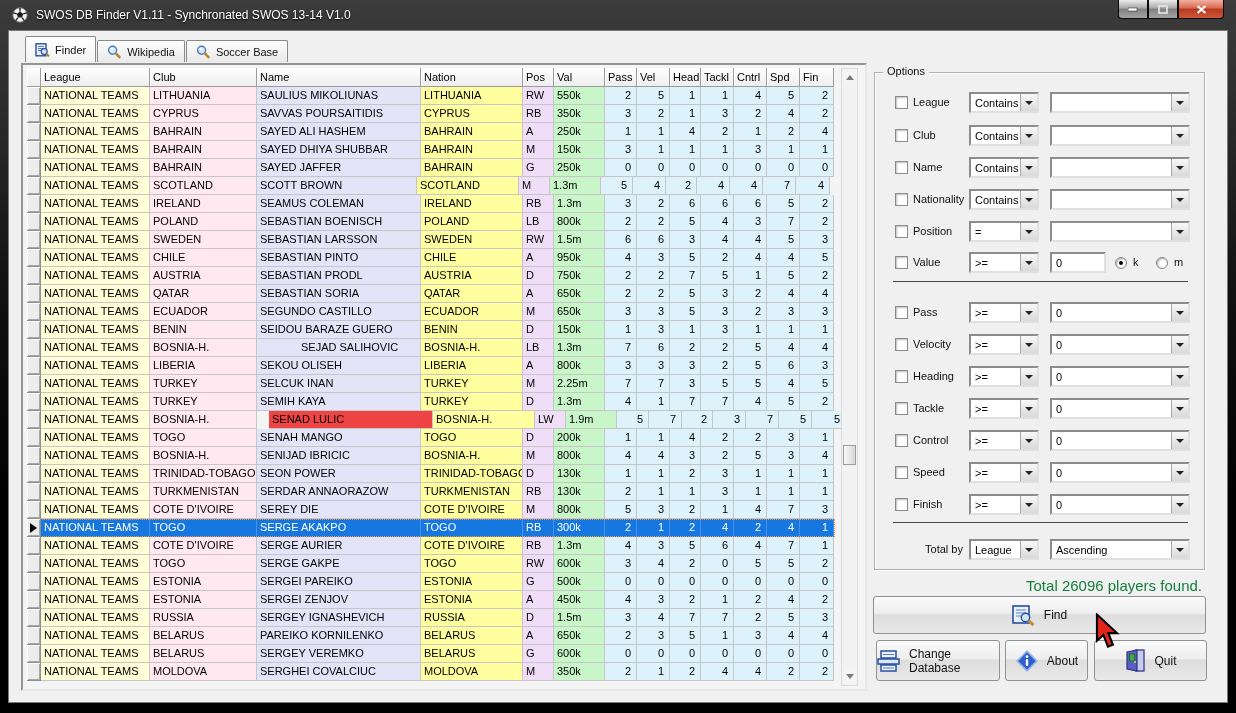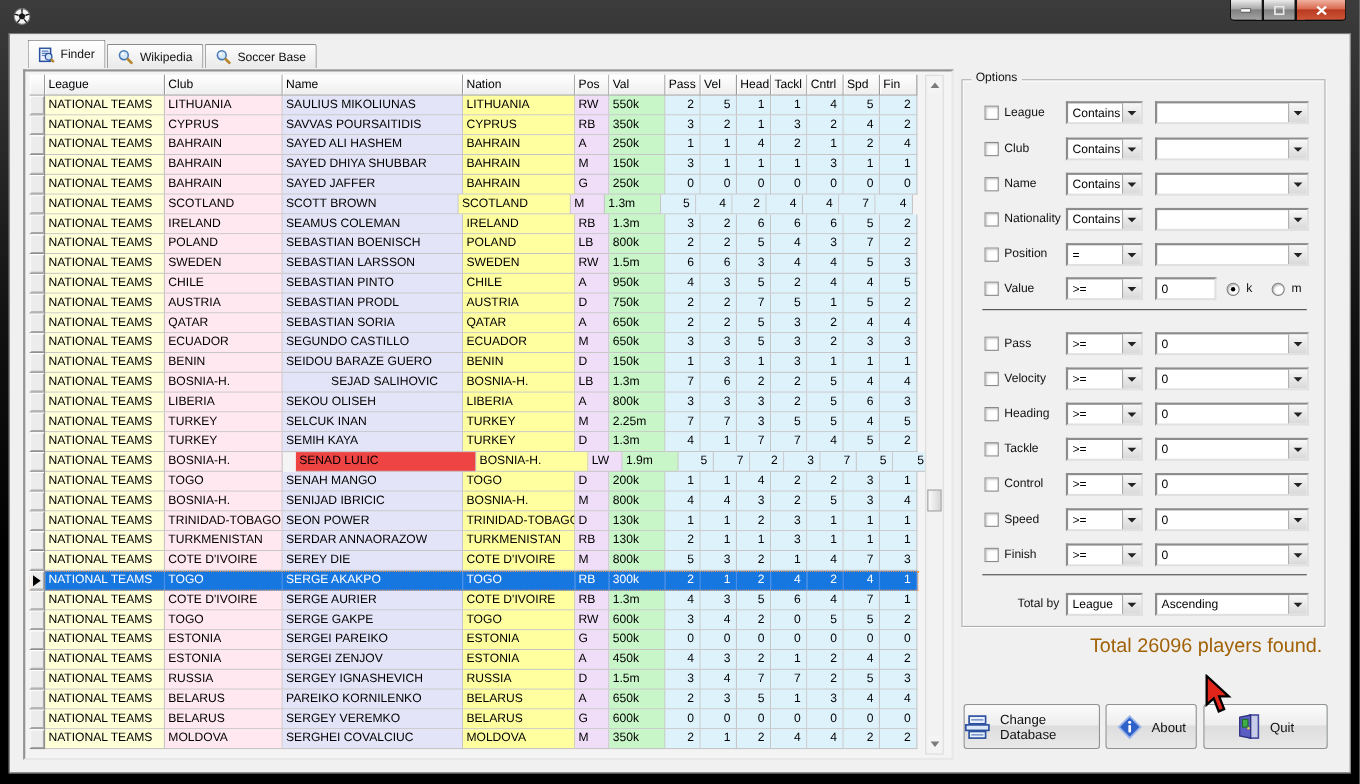--- a/index.html
+++ b/index.html
@@ -45,41 +45,42 @@
   .combo { position:absolute; top:0; height:21px; background:#fff; border:2px inset #e0e0e0; display:flex; align-items:center; }
   .combo .txt { flex:1; padding-left:4px; font-size:11px; overflow:hidden; white-space:nowrap; }
   .arrow-btn { flex:0 0 17px; height:100%; background:linear-gradient(#f8f8f8,#d9d9d9); border-left:1px solid #a8a8a8; display:flex; align-items:center; justify-content:center; }
   .arrow-dn { width:0; height:0; border-left:4px solid transparent; border-right:4px solid transparent; border-top:4px solid #222; }
   .tin { position:absolute; top:0; height:21px; background:#fff; border:2px inset #e0e0e0; font-size:11px; padding-left:4px; font-family:"Liberation Sans",sans-serif; }
   .radio { position:absolute; top:5px; width:12px; height:12px; border-radius:50%; background:#fff; border:1px solid #808080; box-shadow:inset 1px 1px 2px rgba(0,0,0,.3); }
   .radio.on::after { content:""; position:absolute; left:3px; top:3px; width:4px; height:4px; border-radius:50%; background:#000; }
   .sep { position:absolute; left:18px; width:295px; height:1px; background:#4a4a4a; }
   .sort-lbl { left:20px; width:68px; text-align:right; }
   
-  .status { position:absolute; top:546px; right:25px; font-size:18px; color:#a16207; }
+  .status { position:absolute; top:546px; right:25px; font-size:15px; color:#15803d; }
   .btn { position:absolute; background:linear-gradient(#fbfbfb,#eeeeee 45%,#dddddd 50%,#e9e9e9); border:1px solid #8f9294; border-radius:3px; display:flex; align-items:center; justify-content:center; gap:8px; font-size:12px; color:#111; cursor:default; }
   .btn-find { left:864px; top:565px; width:333px; height:38px; }
   .btn-cdb { left:867px; top:609px; width:124px; height:41px; }
   .btn-about { left:996px; top:609px; width:83px; height:41px; }
   .btn-quit { left:1085px; top:609px; width:113px; height:41px; }
   .cursor { position:absolute; left:1085px; top:582px; z-index:9; }
   .icon { display:inline-flex; }
 </style>
 </head>
 <body>
 
 <div class="window">
   <div class="titlebar">
     <span class="icon">
       <svg width="16" height="16" viewBox="0 0 16 16">
           <circle cx="8" cy="8" r="7.2" fill="#f4f4f4" stroke="#777"></circle>
           <polygon points="8,4.6 11.2,6.9 10,10.6 6,10.6 4.8,6.9" fill="#1b1b1b"></polygon>
           <path d="M8 4.6 L8 1 M11.2 6.9 L14.8 5.8 M10 10.6 L12.3 13.6 M6 10.6 L3.7 13.6 M4.8 6.9 L1.2 5.8" stroke="#1b1b1b" stroke-width="1.3" fill="none"></path>
         </svg>
     </span>
+    <span class="ttl">SWOS DB Finder V1.11 - Synchronated SWOS 13-14 V1.0</span>
     <div class="win-btns">
       <div class="win-btn first">
           <svg width="10" height="6" viewBox="0 0 10 6">
             <rect x="0" y="2" width="9" height="3" fill="#fff" stroke="#333" stroke-width=".6"></rect>
           </svg>
         </div>
       <div class="win-btn">
           <svg width="10" height="9" viewBox="0 0 10 9">
             <rect x="1" y="1" width="8" height="7" fill="none" stroke="#e8e8e8" stroke-width="1.6"></rect>
           </svg>
@@ -917,20 +918,31 @@
           <span class="txt">Ascending</span>
           <span class="arrow-btn">
               <span class="arrow-dn"></span>
             </span>
         </span>
       </div>
     </div>
 
     <div class="status">Total 26096 players found.</div>
 
+    <div class="btn btn-find">
+      <span class="icon">
+        <svg width="24" height="21" viewBox="0 0 24 21">
+            <rect x="1" y="1" width="16" height="17" fill="#eaf1fb" stroke="#2a4f9e" stroke-width="1.6"></rect>
+            <path d="M4 5 h10 M4 8 h10 M4 11 h7" stroke="#5a7fbf" stroke-width="1.2"></path>
+            <circle cx="13.5" cy="12.5" r="4.2" fill="#cfe6f8" stroke="#2a4f9e" stroke-width="1.4"></circle>
+            <path d="M16.6 15.6 L21.5 20.2" stroke="#c89030" stroke-width="3"></path>
+          </svg>
+      </span>
+      <span>Find</span>
+    </div>
 
     <span class="cursor">
       <svg width="26" height="36" viewBox="0 0 13 19">
           <path d="M1.2 0.8 L1.2 14.6 L4.6 11.6 L7.0 17.8 L9.6 16.7 L7.2 10.6 L11.8 10.6 Z" fill="#e2251a" stroke="#000" stroke-width="1.1"></path>
         </svg>
     </span>
 
     <div class="btn btn-cdb">
       <span class="icon">
         <svg width="24" height="22" viewBox="0 0 24 22">

